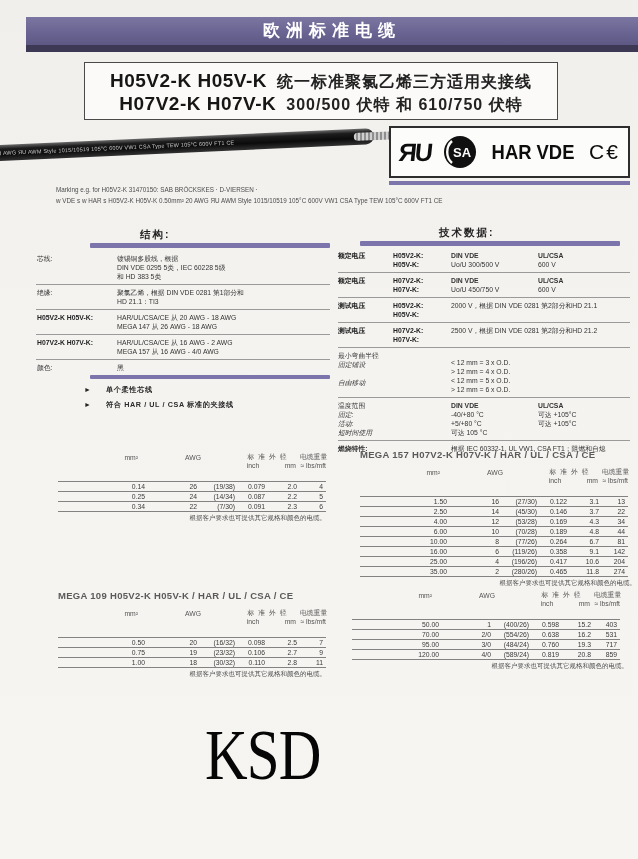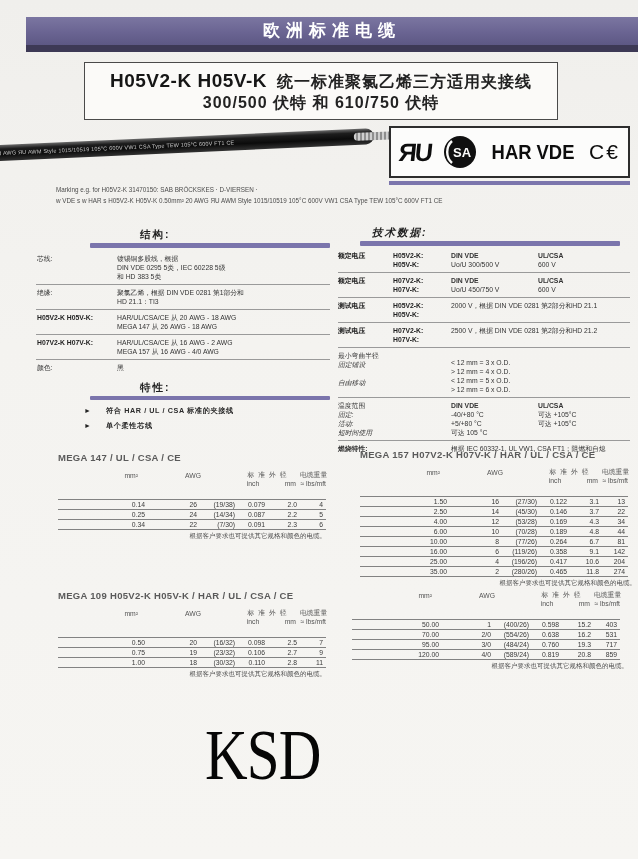--- a/index.html
+++ b/index.html
@@ -62,21 +62,21 @@
   .s-label { width:80px; flex:none; }
   .s-label.bold { font-weight:bold; color:#222; }
   .s-value { flex:1; }
   .features-head { margin-top:8px; }
   .bullet-row { display:flex; margin:6px 0 0 48px; align-items:baseline; }
   .bullet { width:22px; flex:none; font-size:7px; color:#222; }
   .bullet-text { font-size:7.2px; font-weight:bold; color:#2a2a2a; letter-spacing:0.6px; }
 
   
   .tech { position:absolute; left:338px; top:228px; width:292px; font-size:6.8px; color:#333; line-height:9px; }
-  .tech .sec-heading { margin-left:34px;font-style:italic; }
+  .tech .sec-heading { margin-left:101px; }
   .tech .accent-bar { margin-left:22px; width:260px; margin-bottom:2px; }
   .t-row { display:flex; border-bottom:1px solid #9a9a9a; padding:3px 0; }
   .t-row.last { border-bottom:none; }
   .t-label { width:55px; flex:none; font-weight:bold; color:#222; }
   .t-wide-label { width:113px; flex:none; }
   .t-models { width:58px; flex:none; font-weight:bold; color:#222; }
   .t-din { width:87px; flex:none; }
   .t-ul { flex:1; }
   .gap8 { height:9px; }
   .pad-top7 { padding-top:7px; }
@@ -117,20 +117,21 @@
     <span>欧洲标准电缆</span>
   </div>
   <div class="banner-shadow"></div>
 
   <div class="title-box">
     <div class="title-row">
       <span class="model">H05V2-K H05V-K</span>
       <span class="desc">统一标准聚氯乙烯三方适用夹接线</span>
     </div>
     <div class="title-row">
+      <span class="model">H07V2-K H07V-K</span>
       <span class="desc">300/500 伏特 和 610/750 伏特</span>
     </div>
   </div>
 
   <div class="cable">
     <div class="cable-print">3 AWG  ЯU  AWM Style 1015/10519 105°C 600V VW1 CSA Type TEW 105°C 600V FT1 CE</div>
     <div class="cable-tip"></div>
   </div>
 
   <div class="cert-box">
@@ -174,29 +175,28 @@
     <div class="s-row">
       <div class="s-label bold">H07V2-K H07V-K:</div>
       <div class="s-value pre">HAR/UL/CSA/CE 从 16 AWG - 2 AWG
 MEGA 157 从 16 AWG - 4/0 AWG</div>
     </div>
     <div class="s-row last">
       <div class="s-label">颜色:</div>
       <div class="s-value">黑</div>
     </div>
 
-    <div class="sec-heading features-head">特性:</div>
     <div class="accent-bar"></div>
     <div class="bullet-row">
       <span class="bullet">►</span>
-      <span class="bullet-text">符合 HAR / UL / CSA 标准的夹接线</span>
+      <span class="bullet-text">单个柔性芯线</span>
     </div>
     <div class="bullet-row">
       <span class="bullet">►</span>
-      <span class="bullet-text">单个柔性芯线</span>
+      <span class="bullet-text">符合 HAR / UL / CSA 标准的夹接线</span>
     </div>
   </div>
 
   <div class="tech">
     <div class="sec-heading">技术数据:</div>
     <div class="accent-bar"></div>
 
     <div class="t-row">
       <div class="t-label">额定电压</div>
       <div class="t-models pre">H05V2-K:
@@ -274,21 +274,20 @@
       </div>
     </div>
 
     <div class="t-row last">
       <div class="t-wide-label b">燃烧特性:</div>
       <div class="t-ul">根据 IEC 60332-1, UL VW1, CSA FT1；阻燃和自熄</div>
     </div>
   </div>
 
   <section class="spec-table t1">
-    <h3 class="tbl-title">MEGA 147 / UL / CSA / CE</h3>
     <table>
       <colgroup>
           <col class="w0">
           <col class="w1">
           <col class="w2">
           <col class="w3">
           <col class="w4">
           <col class="w5">
         </colgroup>
       <thead>

